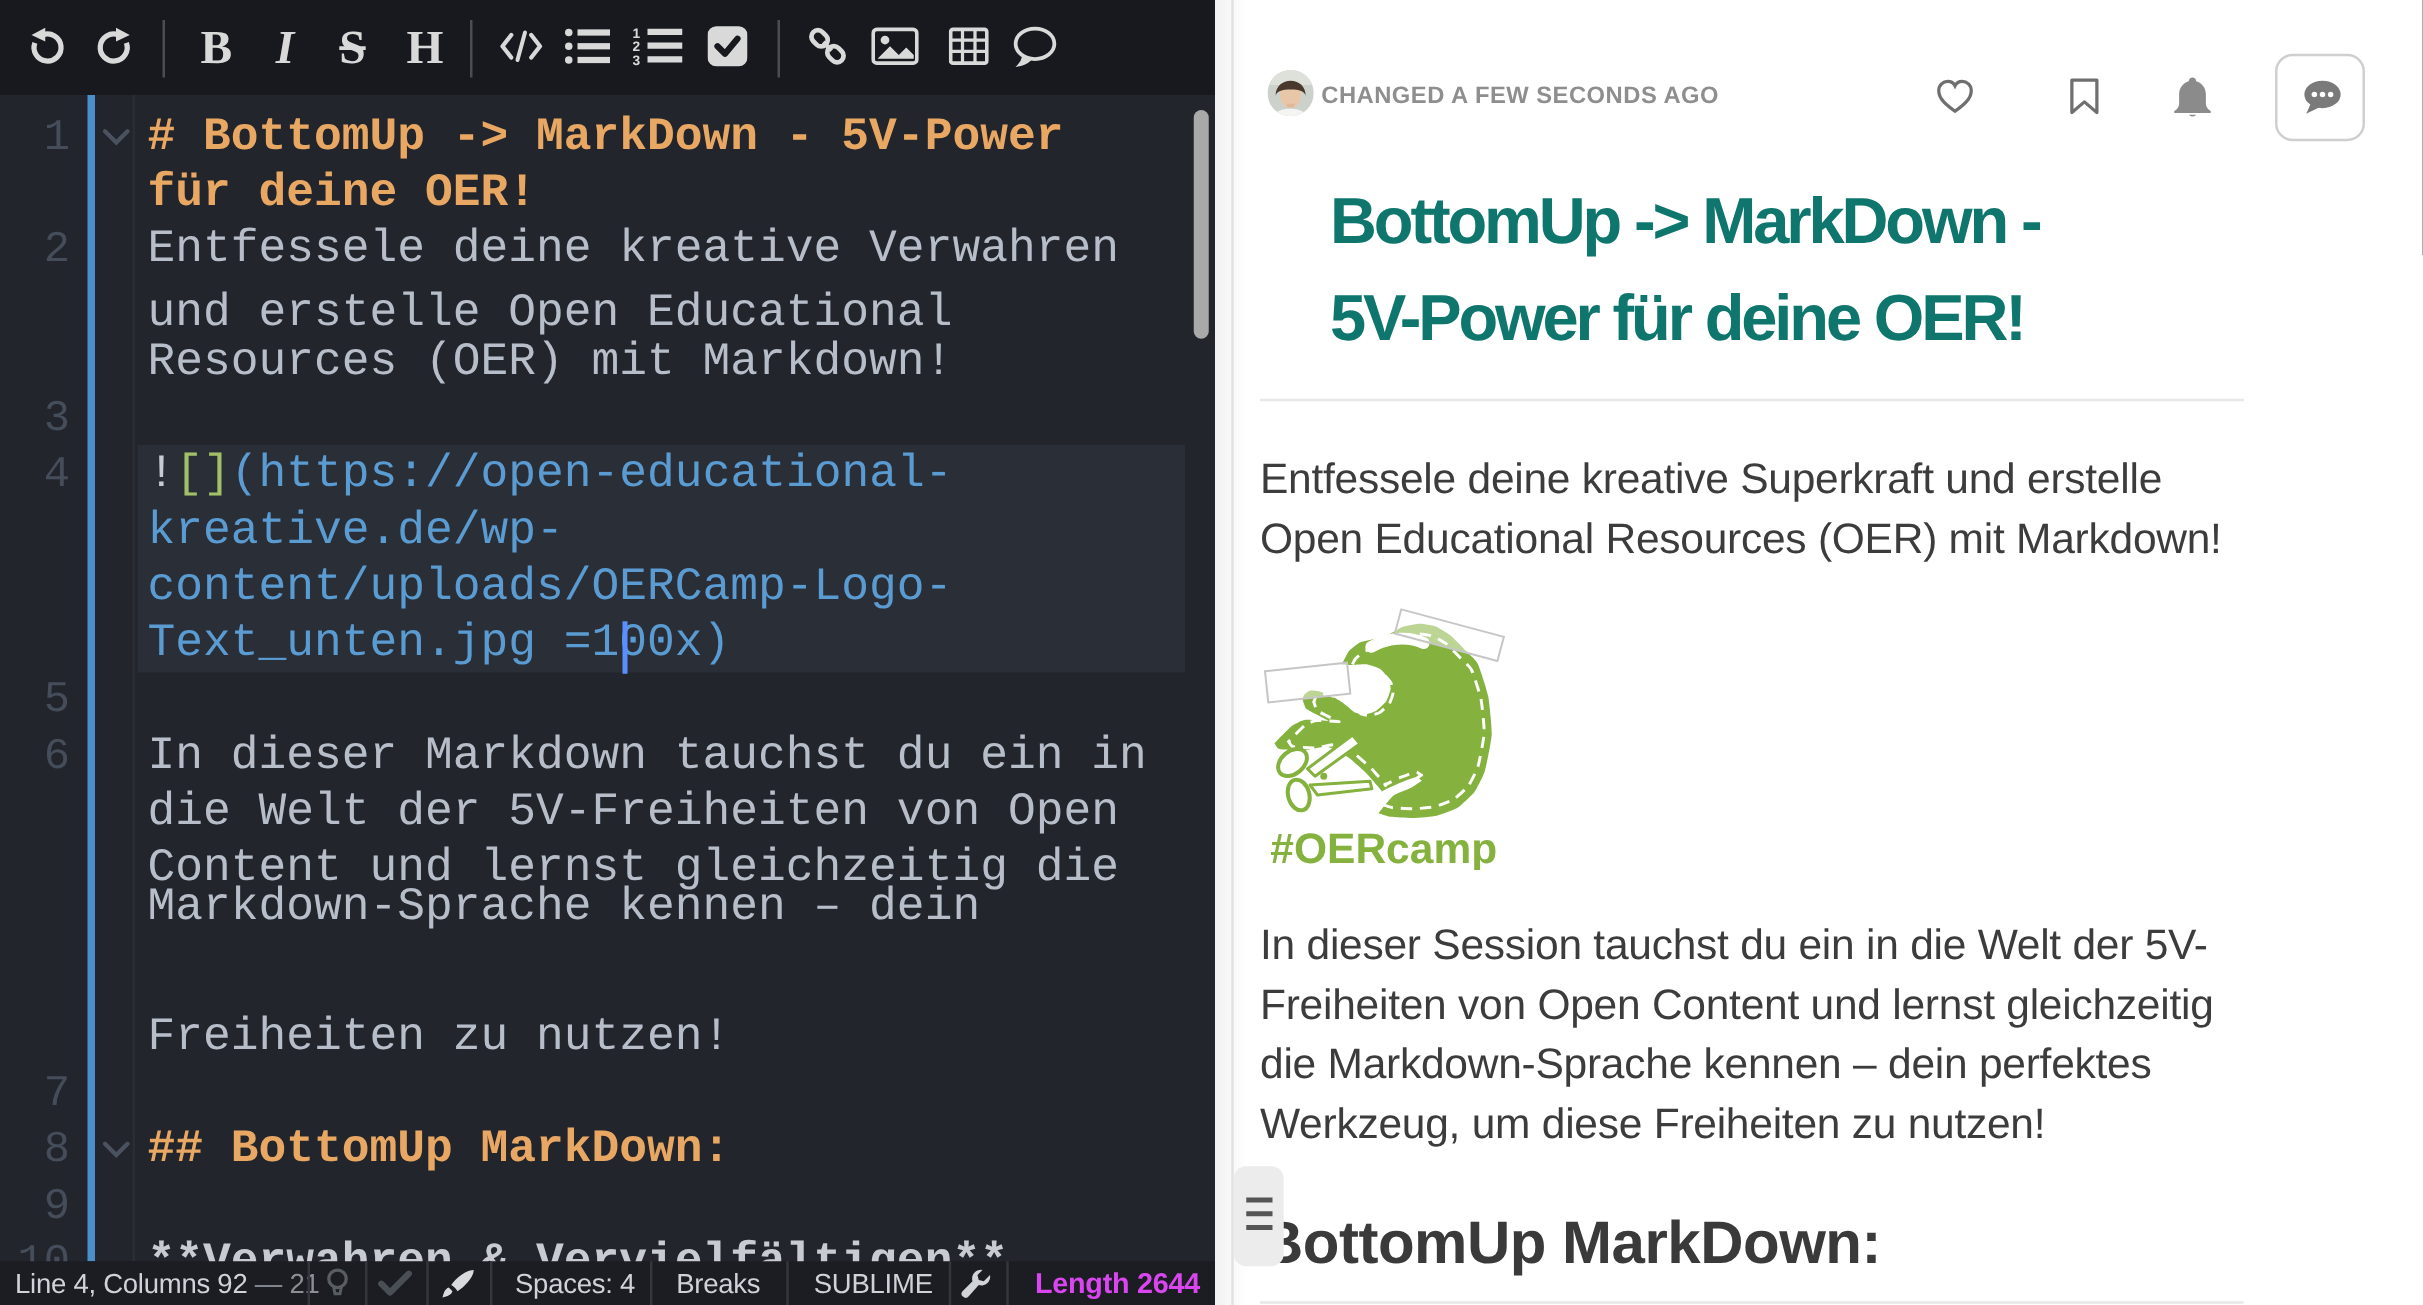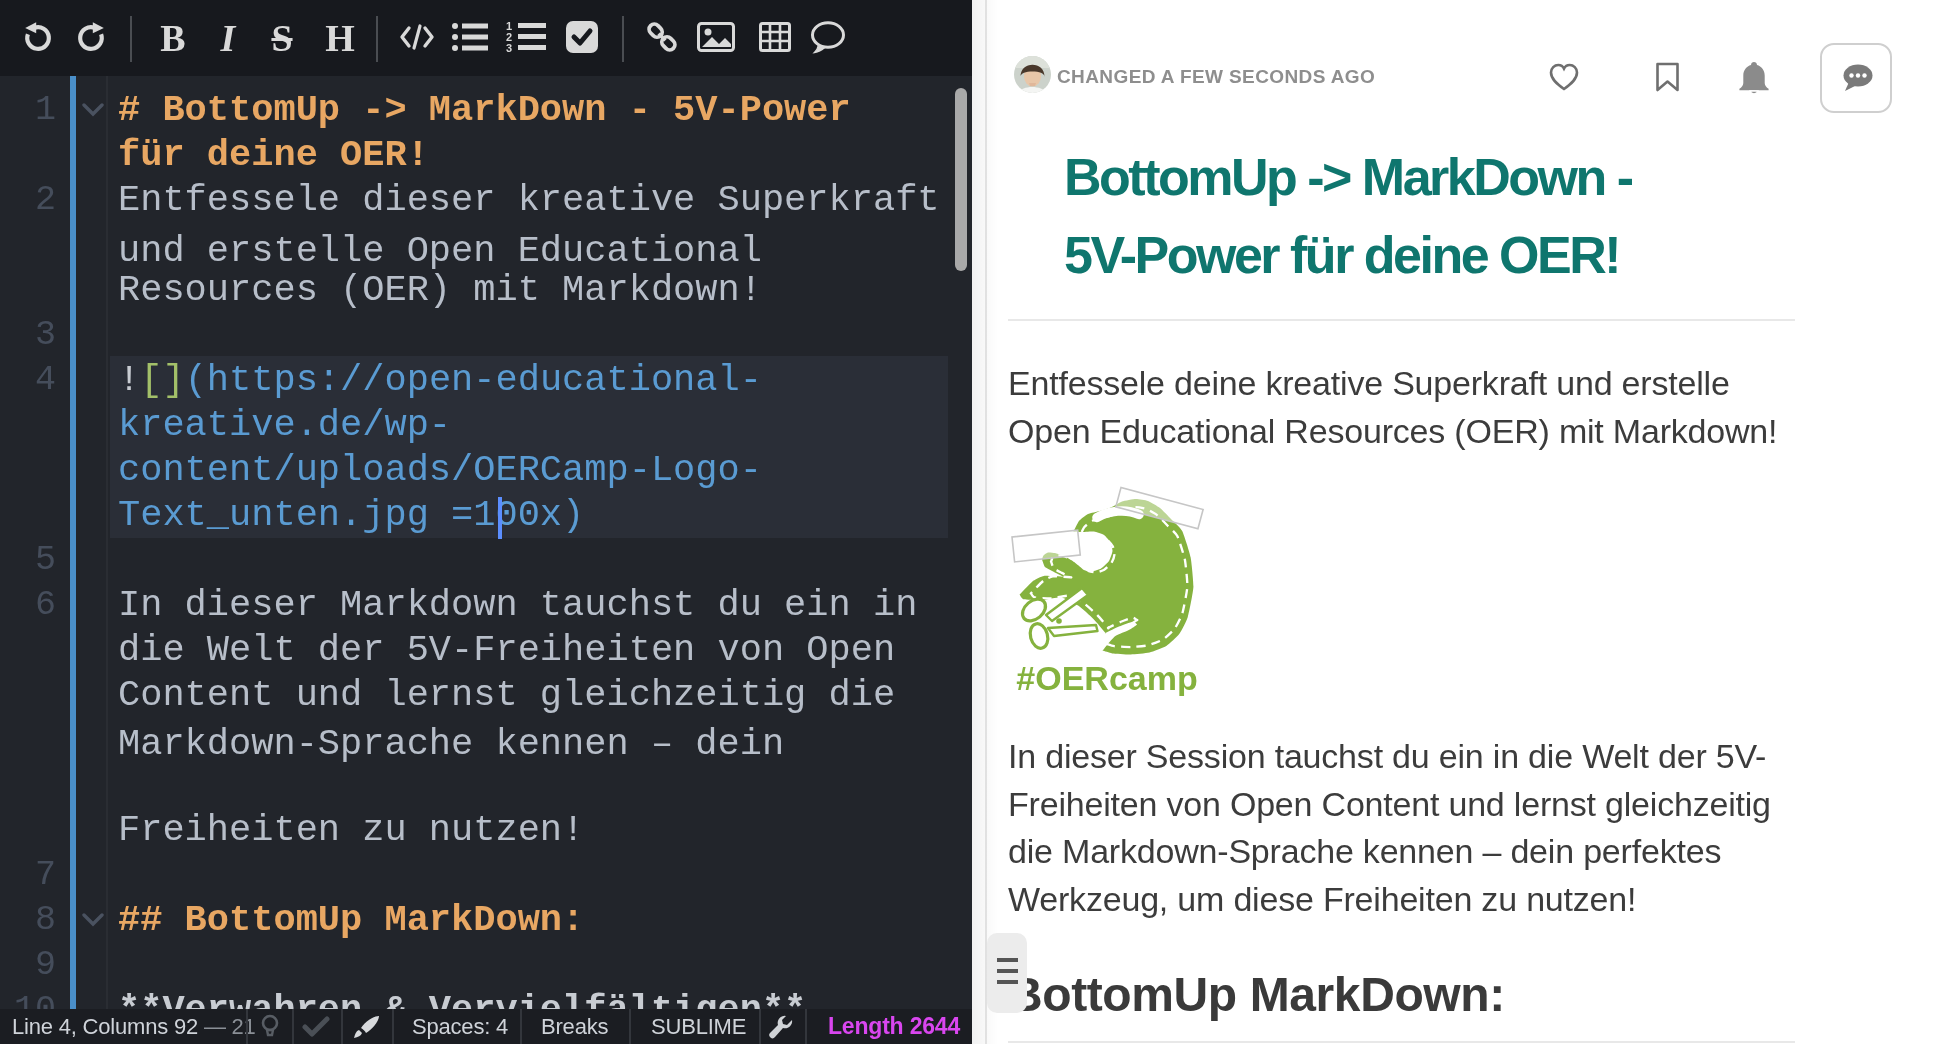--- a/index.html
+++ b/index.html
@@ -63,31 +63,31 @@
 
   <svg class="chev" style="left:82px;top:103px;" viewBox="0 0 22 14">
       <path d="M2 2 L11 11 L20 2" fill="none" stroke="#4a5260" stroke-width="3.4" stroke-linecap="round"></path>
     </svg>
   <svg class="chev" style="left:82px;top:913px;" viewBox="0 0 22 14">
       <path d="M2 2 L11 11 L20 2" fill="none" stroke="#4a5260" stroke-width="3.4" stroke-linecap="round"></path>
     </svg>
 
   <div class="crow org" style="top:88px;"># BottomUp -&gt; MarkDown - 5V-Power</div>
   <div class="crow org" style="top:133px;">für deine OER!</div>
-  <div class="crow" style="top:178px;">Entfessele dieser kreative Superkraft</div>
+  <div class="crow" style="top:178px;">Entfessele deine kreative Verwahren</div>
   <div class="crow" style="top:209px;margin-top:20px;">und erstelle Open Educational</div>
   <div class="crow" style="top:268px;">Resources (OER) mit Markdown!</div>
   <div class="crow" style="top:358px;text-align:right;"><span class="wht">!</span><span class="grn">[]</span><span class="blu">(https://open-educational-</span></div>
   <div class="crow blu" style="top:403px;">kreative.de/wp-</div>
   <div class="crow blu" style="top:448px;">content/uploads/OERCamp-Logo-</div>
   <div class="crow blu" style="top:493px;">Text_unten.jpg =100x)</div>
   <div class="crow" style="top:583px;">In dieser Markdown tauchst du ein in</div>
   <div class="crow" style="top:628px;">die Welt der 5V-Freiheiten von Open</div>
   <div class="crow" style="top:673px;">Content und lernst gleichzeitig die</div>
-  <div class="crow" style="top:722px;">Markdown-Sprache kennen – dein</div>
+  <div class="crow" style="top:704px;">Markdown-Sprache kennen – dein</div>
   <div class="crow" style="top:808px;">Freiheiten zu nutzen!</div>
   <div class="crow org" style="top:898px;">## BottomUp MarkDown:</div>
   <div class="crow wht" style="top:988px;font-weight:bold;">**Verwahren &amp; Vervielfältigen**</div>
   <div id="cursor"></div>
   <div id="scrollthumb"></div>
 </div>
 <div id="toolbar">
 
   <svg class="ti" style="left:22px;width:32px;" viewBox="0 0 32 32">
       <path d="M12.3 6.9 A 10.8 10.8 0 1 1 5.9 13.3" fill="none" stroke="#d9d9d9" stroke-width="4.2"></path>

